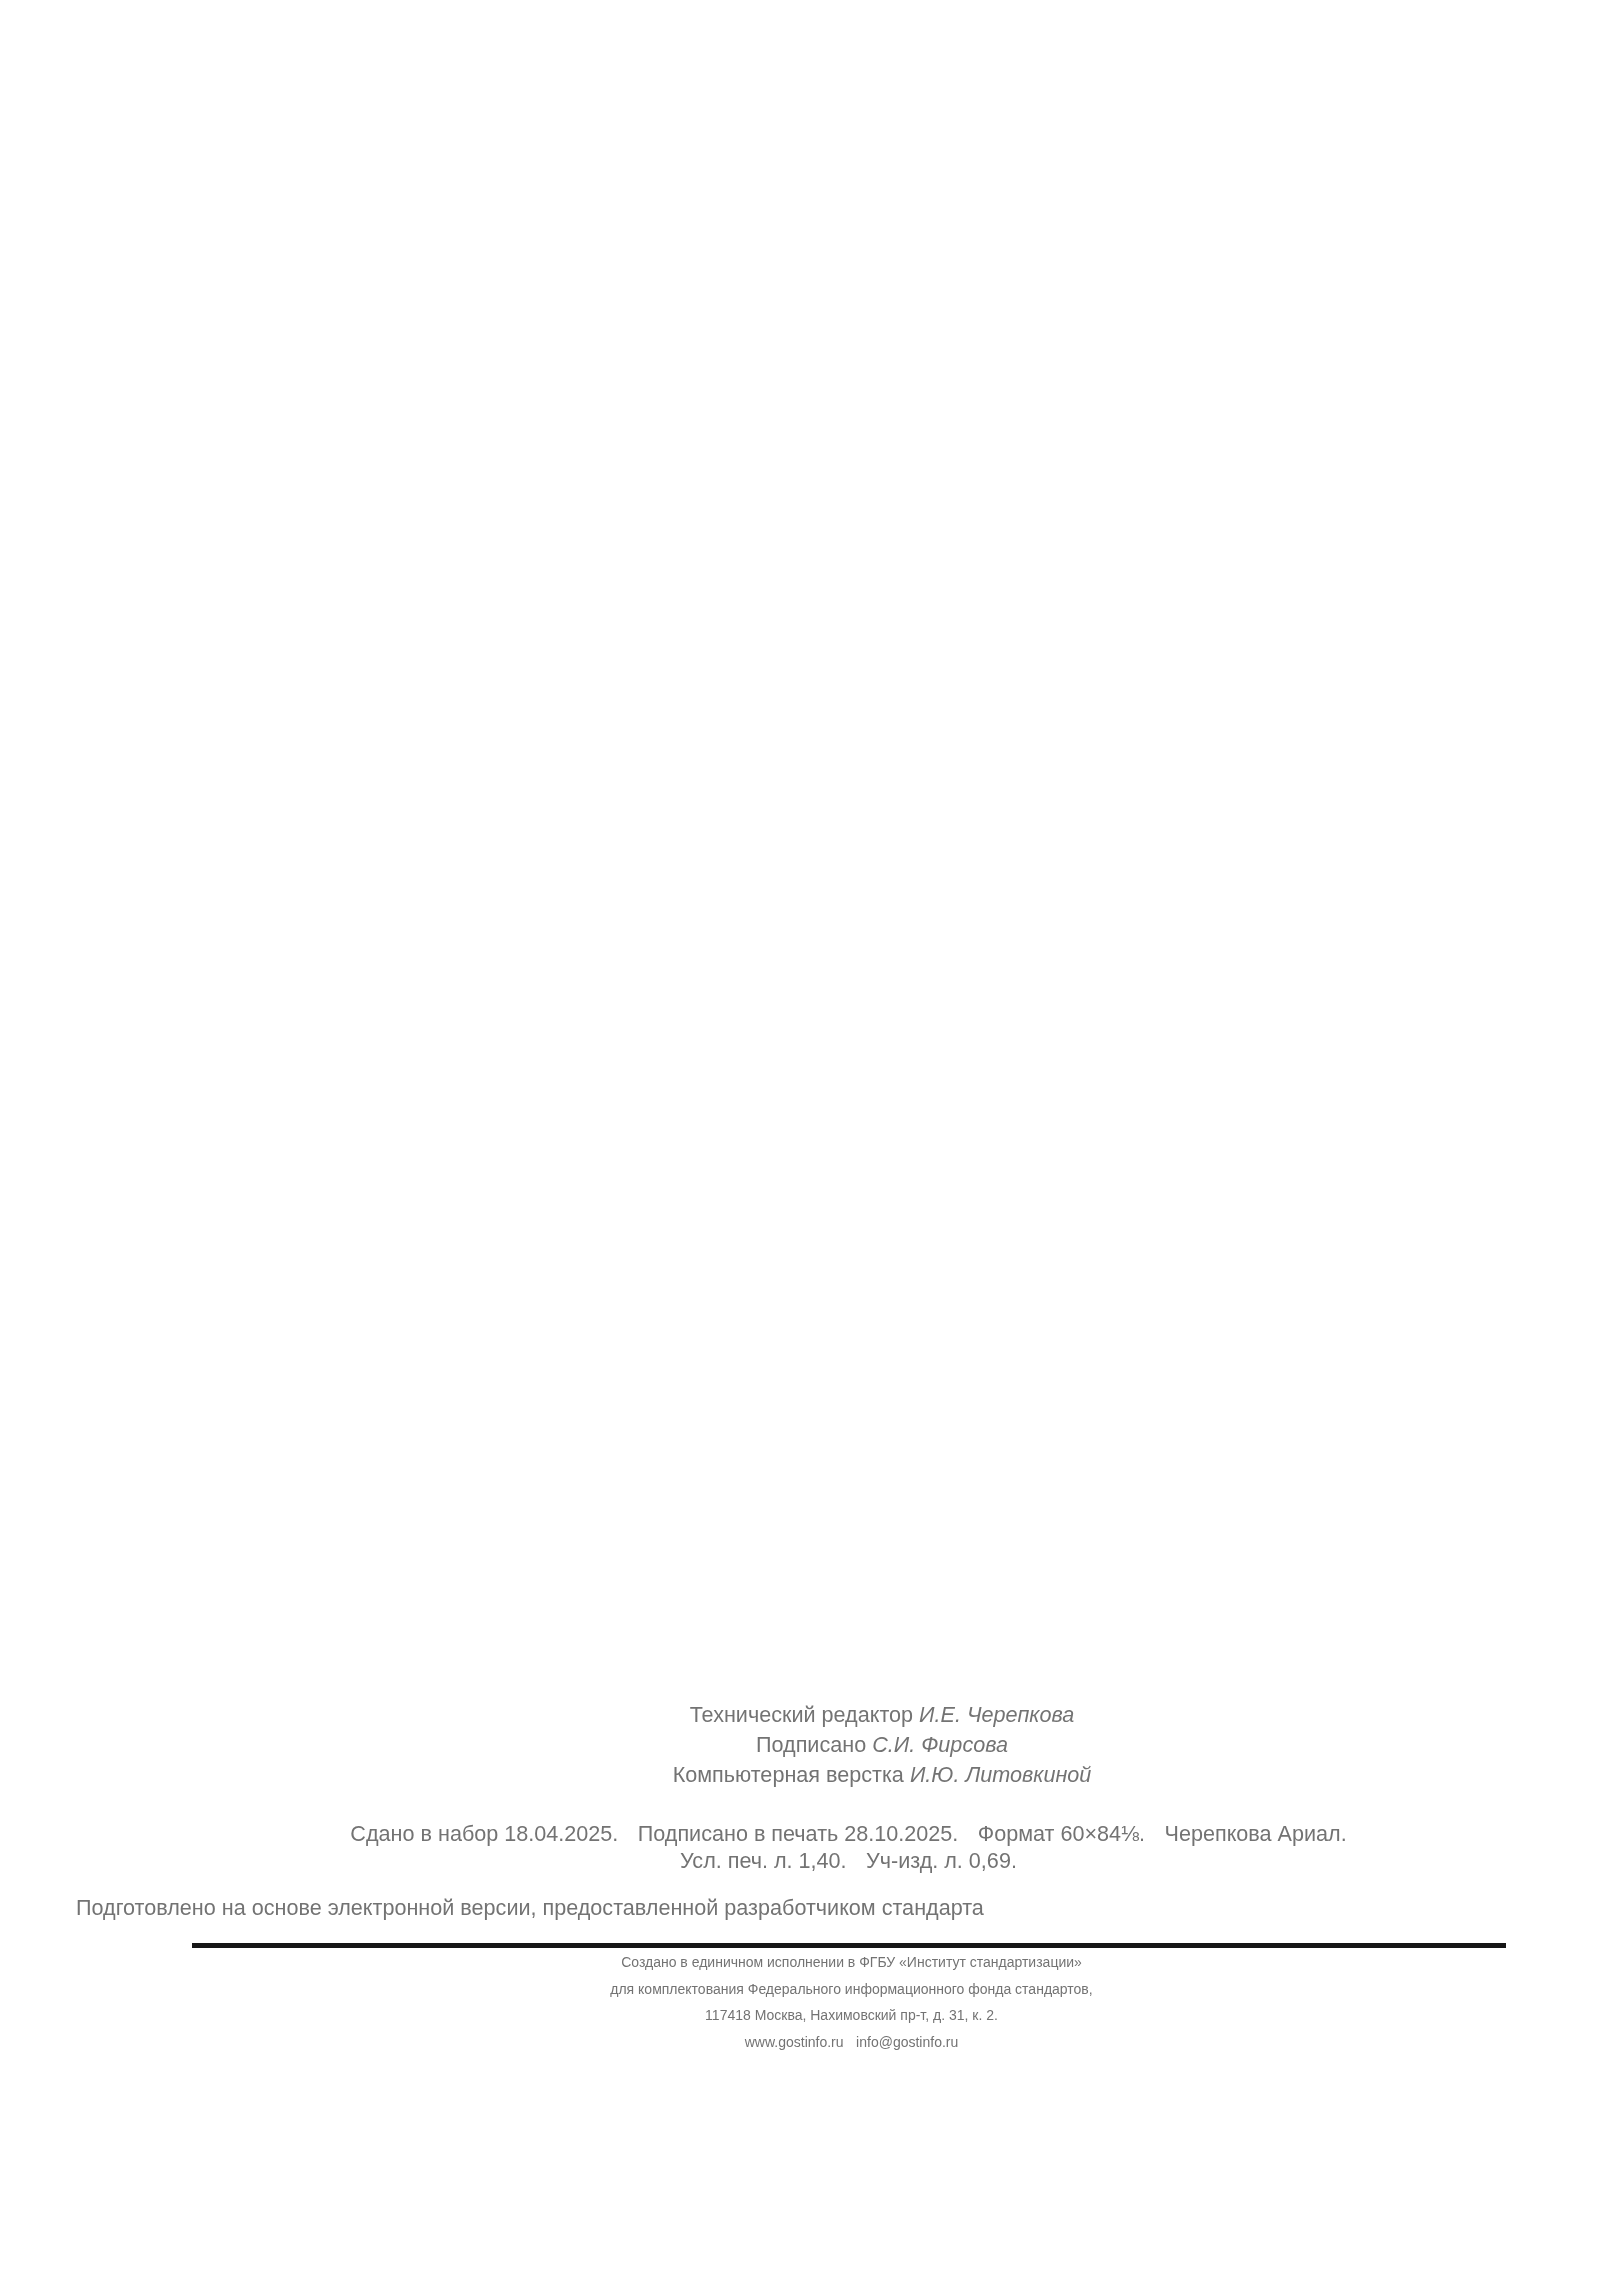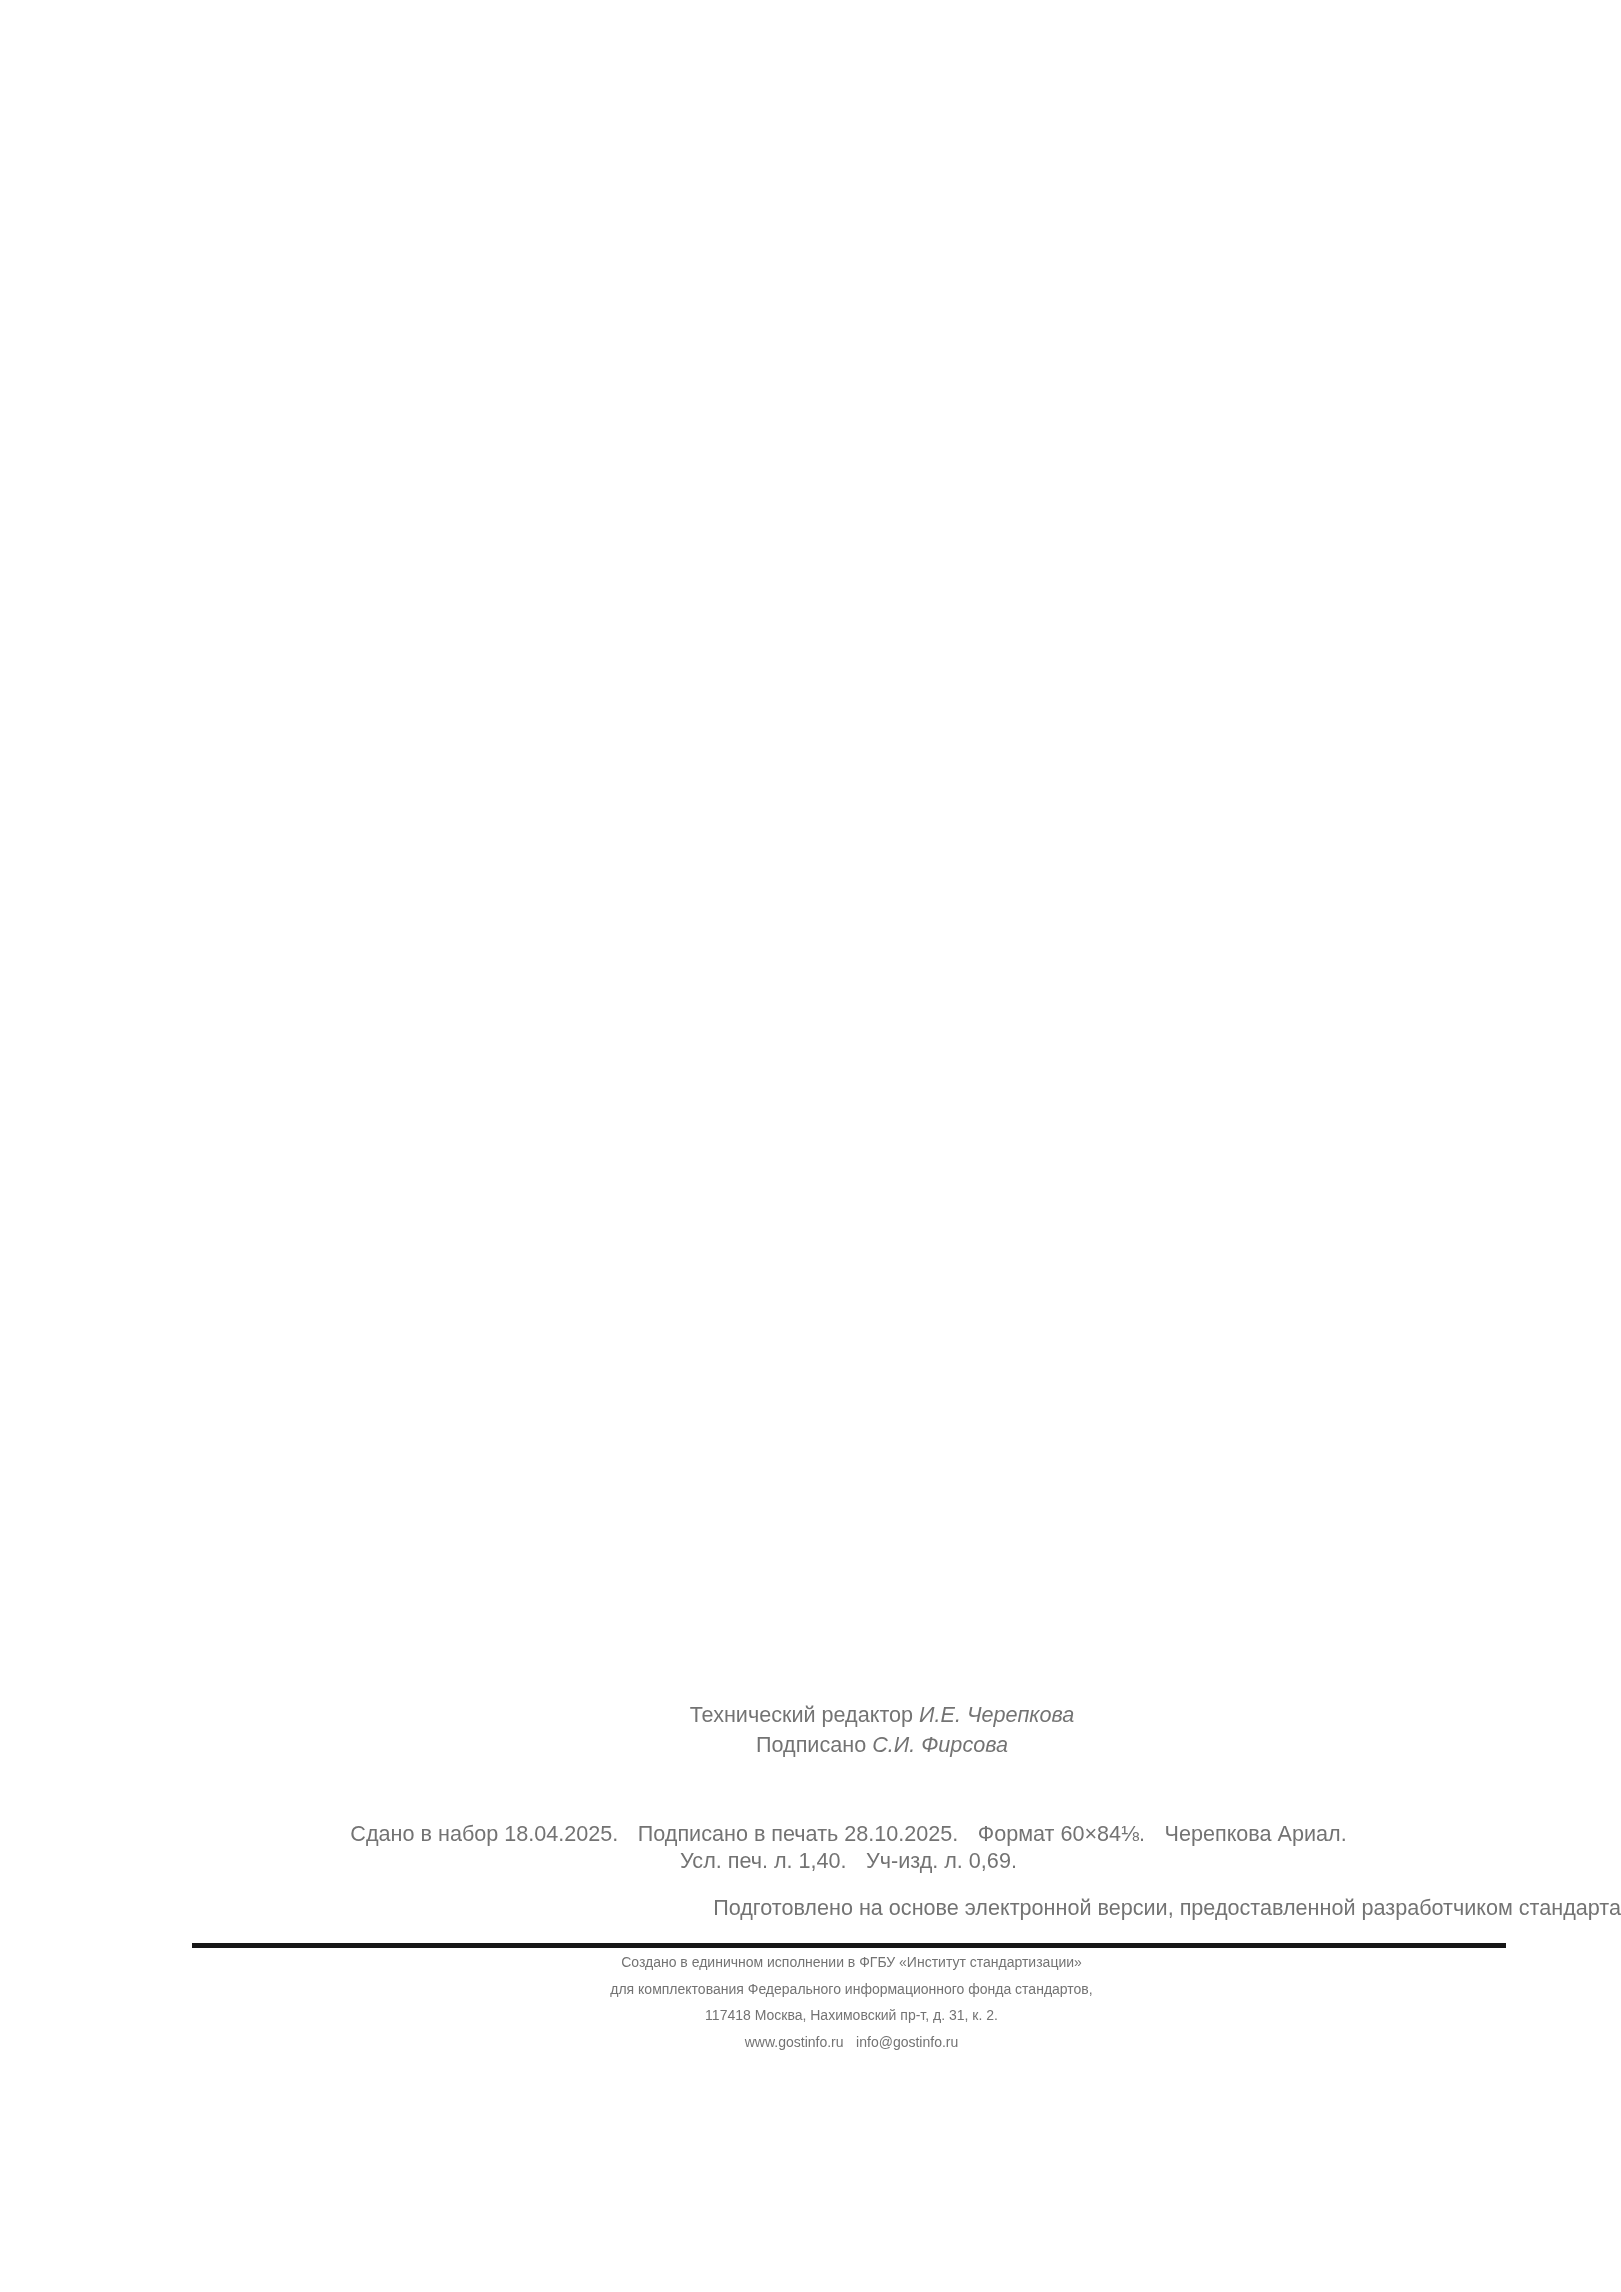--- a/index.html
+++ b/index.html
@@ -41,21 +41,21 @@
     white-space: nowrap;
   }
   .seg + .seg {
     margin-left: 0.62em;
   }
   .prepared-note {
     position: absolute;
     top: 1894px;
     left: 76px;
     width: 1545px;
-    text-align: right;
+    text-align: left;
     font-size: 21.6px;
     line-height: 27.4px;
     white-space: nowrap;
   }
   .separator-rule {
     position: absolute;
     top: 1943px;
     left: 192px;
     width: 1314px;
     height: 4.9px;
@@ -79,20 +79,24 @@
 
   <div class="staff-block">
     <div>
       <span>Технический редактор</span>
       <span class="staff-name">И.Е. Черепкова</span>
     </div>
     <div>
       <span>Подписано</span>
       <span class="staff-name">С.И. Фирсова</span>
     </div>
+    <div>
+      <span>Компьютерная верстка</span>
+      <span class="staff-name">И.Ю. Литовкиной</span>
+    </div>
   </div>
 
   <div class="print-block">
     <div>
       <span class="seg">Сдано в набор 18.04.2025.</span>
       <span class="seg">Подписано в печать 28.10.2025.</span>
       <span class="seg">Формат 60×84⅛.</span>
       <span class="seg">Черепкова Ариал.</span>
     </div>
     <div>

